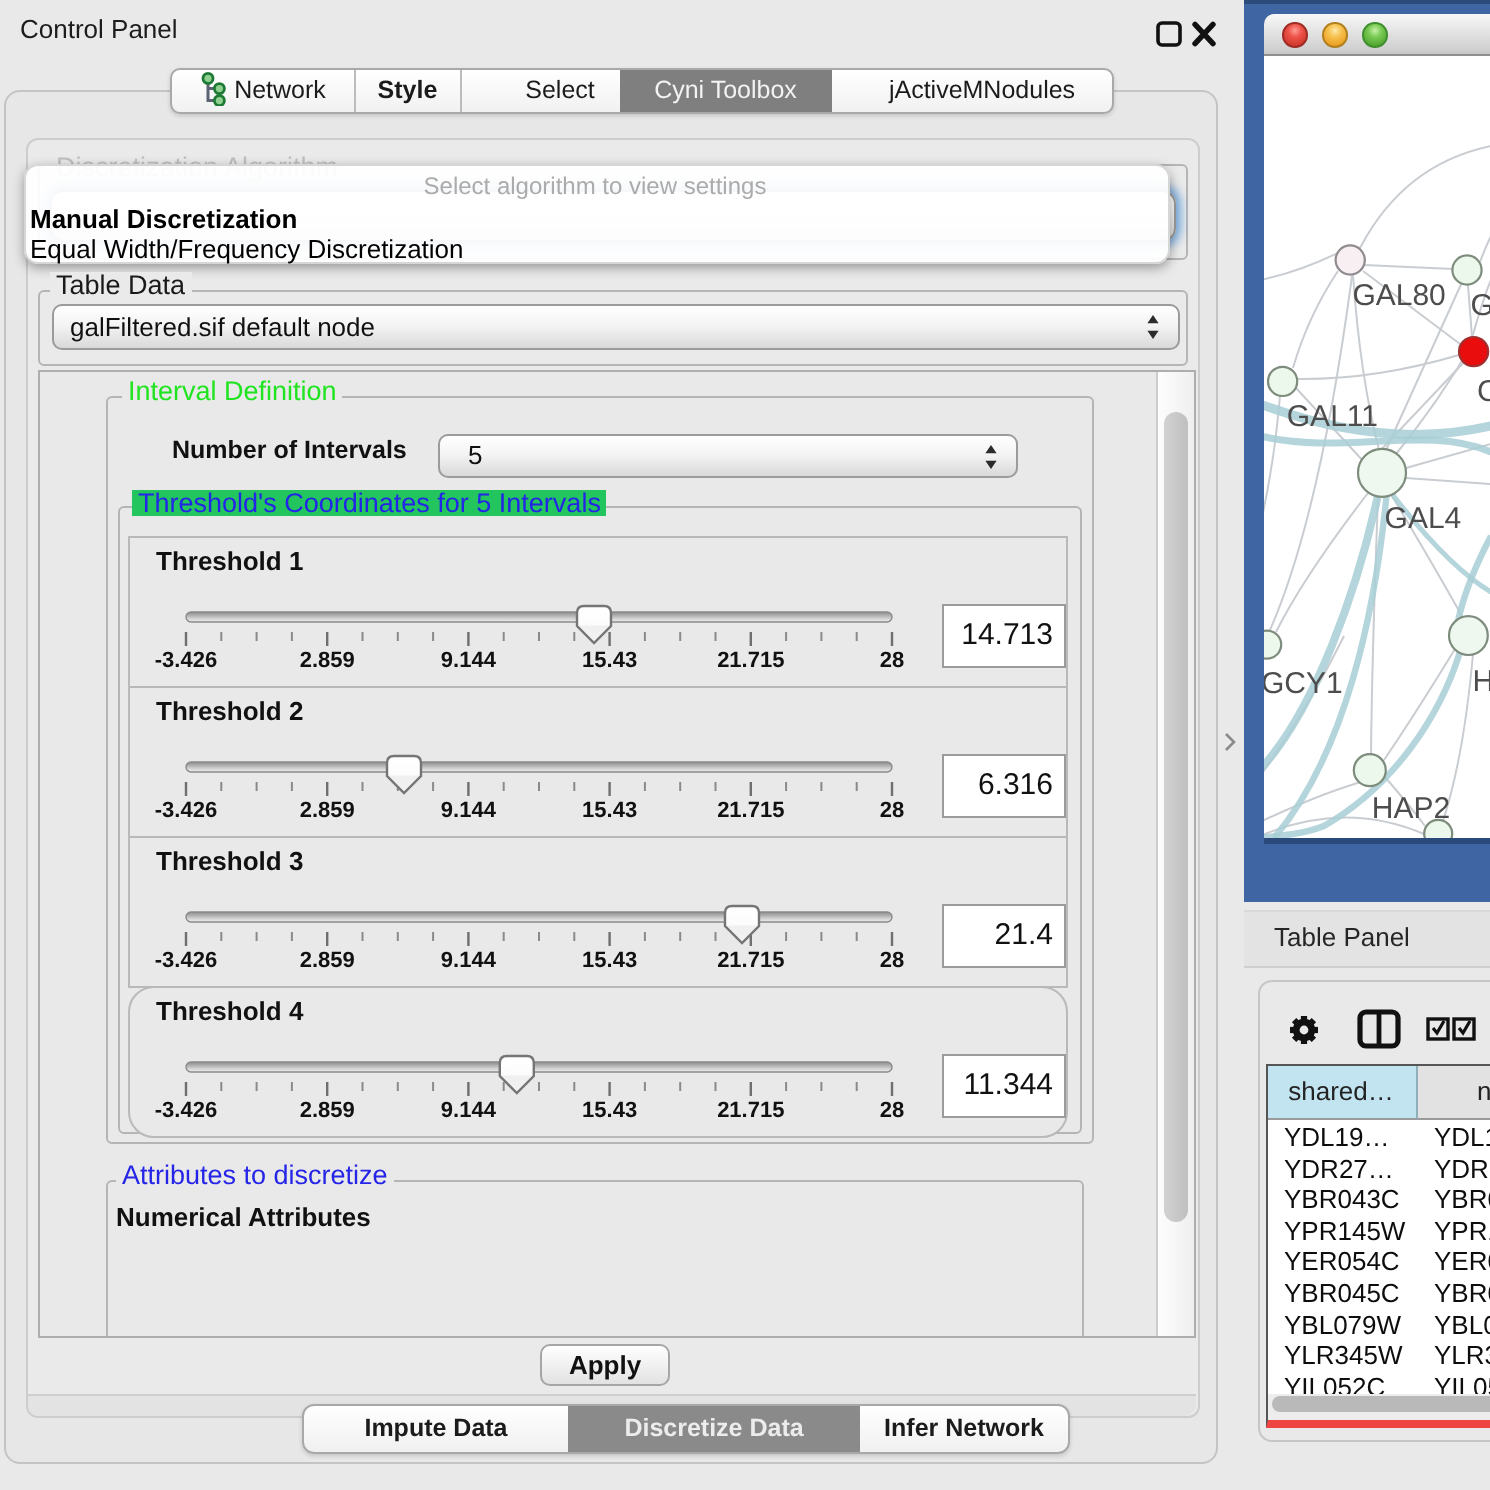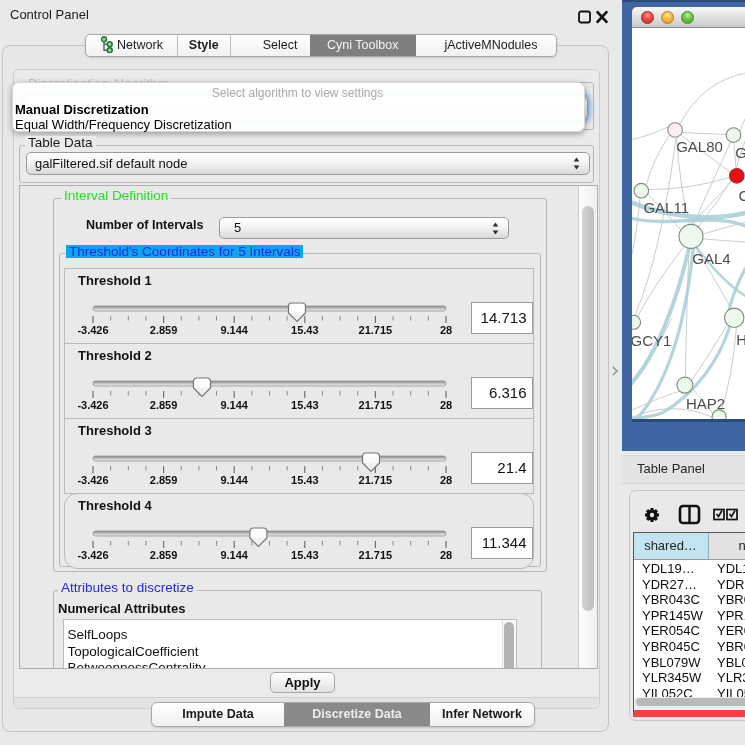--- a/index.html
+++ b/index.html
@@ -65,21 +65,21 @@
   <div class="a" style="left:66px;top:32px;font-size:12.5px;font-weight:bold;color:#111;">Number of Intervals</div>
   <div class="combo" style="left:199px;top:31px;width:288px;height:20px;">
     <span class="cbt" style="left:14px;top:2px;">5</span>
     <svg class="a" style="right:9px;top:3.5px;" width="7" height="13" viewBox="0 0 7 13">
       <path d="M3.5 0.5 L6.3 4.6 L0.7 4.6 Z" fill="#2b2b2b"></path>
         <path d="M3.5 12.5 L6.3 8.4 L0.7 8.4 Z" fill="#2b2b2b"></path>
     </svg>
   </div>
 
   <div class="grp" style="left:39px;top:67px;width:480px;height:312px;background:#e9e9e9;"></div>
-  <div class="glab" style="left:46px;top:59px;color:#2525e8;background:#0ea5e9;">Threshold's Coordinates for 5 Intervals</div>
+  <div class="glab" style="left:46px;top:59px;color:#2525e8;background:#22c55e;">Threshold's Coordinates for 5 Intervals</div>
 
 <svg width="0" height="0" style="position:absolute">
       <defs>
 <linearGradient id="trk" x1="0" y1="0" x2="0" y2="1">
 <stop offset="0" stop-color="#8d8d8d"></stop>
           <stop offset="0.35" stop-color="#b0b0b0"></stop>
 <stop offset="0.7" stop-color="#d6d6d6"></stop>
           <stop offset="1" stop-color="#eeeeee"></stop>
         </linearGradient>
 <linearGradient id="thg" x1="0" y1="0" x2="0" y2="1">
@@ -151,27 +151,20 @@
         <text x="310.4" y="64.5" text-anchor="middle" font-size="11" font-weight="bold" fill="#111" font-family="Liberation Sans, sans-serif">21.715</text>
         <text x="381" y="64.5" text-anchor="middle" font-size="11" font-weight="bold" fill="#111" font-family="Liberation Sans, sans-serif">28</text>
       <path d="M184.9 44.0 L184.9 37.5 Q184.9 34.0 188.4 34.0 L198.4 34.0 Q201.9 34.0 201.9 37.5 L201.9 44.0 L193.4 52.5 Z" fill="url(#thg)" stroke="#757575" stroke-width="1.2"></path>
     </svg>
     <div class="vbox">11.344</div>
   </div>
 
   <div class="grp" style="left:33px;top:404px;width:487px;height:90px;"></div>
   <div class="glab" style="left:38px;top:395px;color:#2525e8;background:#e9e9e9;">Attributes to discretize</div>
   <div class="a" style="left:38px;top:415px;font-size:13px;font-weight:bold;color:#111;">Numerical Attributes</div>
-  <div class="a" style="left:42.5px;top:433px;width:452px;height:48px;background:#fff;border:1px solid #bbb;">
-    <div class="a" style="left:4px;top:7px;font-size:13.5px;color:#111;">SelfLoops</div>
-    <div class="a" style="left:4px;top:23.5px;font-size:13.5px;color:#111;">TopologicalCoefficient</div>
-    <div class="a" style="left:4px;top:40px;font-size:13.5px;color:#111;">BetweennessCentrality</div>
-    <div class="a" style="right:0;top:0;width:13px;height:48px;background:#fafafa;border-left:1px solid #ddd;"></div>
-    <div class="a" style="right:1.5px;top:2px;width:10px;height:46px;border-radius:5px 5px 0 0;background:#b3b3b3;"></div>
-  </div>
 </div>
 
 <div class="a" style="left:270px;top:672px;width:63px;height:19px;border:1px solid #a6a6a6;border-radius:5px;
      background:linear-gradient(#ffffff,#efefef 55%,#e2e2e2);text-align:center;font-size:13px;font-weight:600;color:#111;line-height:19px;">Apply</div>
 <div class="a" style="left:14px;top:697px;width:584px;height:10px;background:#e3e3e3;border-top:1px solid #cfcfcf;border-radius:0 0 6px 6px;"></div>
 
 <div class="a" style="left:85px;top:34px;height:21px;display:flex;border:1px solid #a9a9a9;border-radius:5px;overflow:hidden;background:linear-gradient(#ffffff,#f1f1f1);box-shadow:0 1px 2px rgba(0,0,0,0.15);">
   <div class="tabtxt" style="width:91px;line-height:21px;text-align:center;border-right:1px solid #bcbcbc;">
     <svg width="14" height="17" viewBox="0 0 14 17" style="vertical-align:-4px;margin-right:3px;">
       <path d="M4 4.5 L4 15 M4 8.3 L9 8.3 M4 14.3 L9 14.3" stroke="#5c6272" stroke-width="1.5" fill="none"></path>
@@ -290,21 +283,21 @@
   <rect x="2" y="2" width="19" height="17" rx="3" fill="none" stroke="#111" stroke-width="2.6"></rect>
   <path d="M11.5 2 L11.5 19" stroke="#111" stroke-width="2.4"></path>
 </svg>
 <svg class="a" style="left:713px;top:508px;" width="26" height="13" viewBox="0 0 26 13">
   <rect x="1" y="1.5" width="10" height="10" fill="none" stroke="#111" stroke-width="1.7"></rect>
   <path d="M3.5 6 L5.5 8.5 L9 2.5" stroke="#111" stroke-width="1.6" fill="none"></path>
   <rect x="14" y="1.5" width="10" height="10" fill="none" stroke="#111" stroke-width="1.7"></rect>
   <path d="M16.5 6 L18.5 8.5 L22 2.5" stroke="#111" stroke-width="1.6" fill="none"></path>
 </svg>
 
-<div class="a" style="left:632.5px;top:532px;width:112.5px;height:177px;border-top:1.5px solid #555;border-left:1.5px solid #555;border-bottom:7px solid #ef4444;background:#fff;overflow:hidden;">
+<div class="a" style="left:632.5px;top:532px;width:112.5px;height:177px;border-top:1.5px solid #555;border-left:1.5px solid #555;border-bottom:4px solid #ef4444;background:#fff;overflow:hidden;">
   <div class="a" style="left:0;top:0;width:74px;height:25.5px;background:#c2e4f0;border-right:1px solid #8fb0bb;border-bottom:1px solid #9a9a9a;
        text-align:center;font-size:13px;color:#232323;line-height:25.5px;">shared…</div>
   <div class="a" style="left:75px;top:0;width:40px;height:25.5px;background:#e2e2e2;border-bottom:1px solid #9a9a9a;
        font-size:13px;color:#232323;line-height:25.5px;padding-left:30px;">na</div>
   <div class="row" style="left:8.5px;top:28px;">YDL19…</div>
     <div class="row" style="left:83.5px;top:28px;">YDL194W</div>
   <div class="row" style="left:8.5px;top:43.6px;">YDR27…</div>
     <div class="row" style="left:83.5px;top:43.6px;">YDR277C</div>
   <div class="row" style="left:8.5px;top:59.2px;">YBR043C</div>
     <div class="row" style="left:83.5px;top:59.2px;">YBR043C</div>

